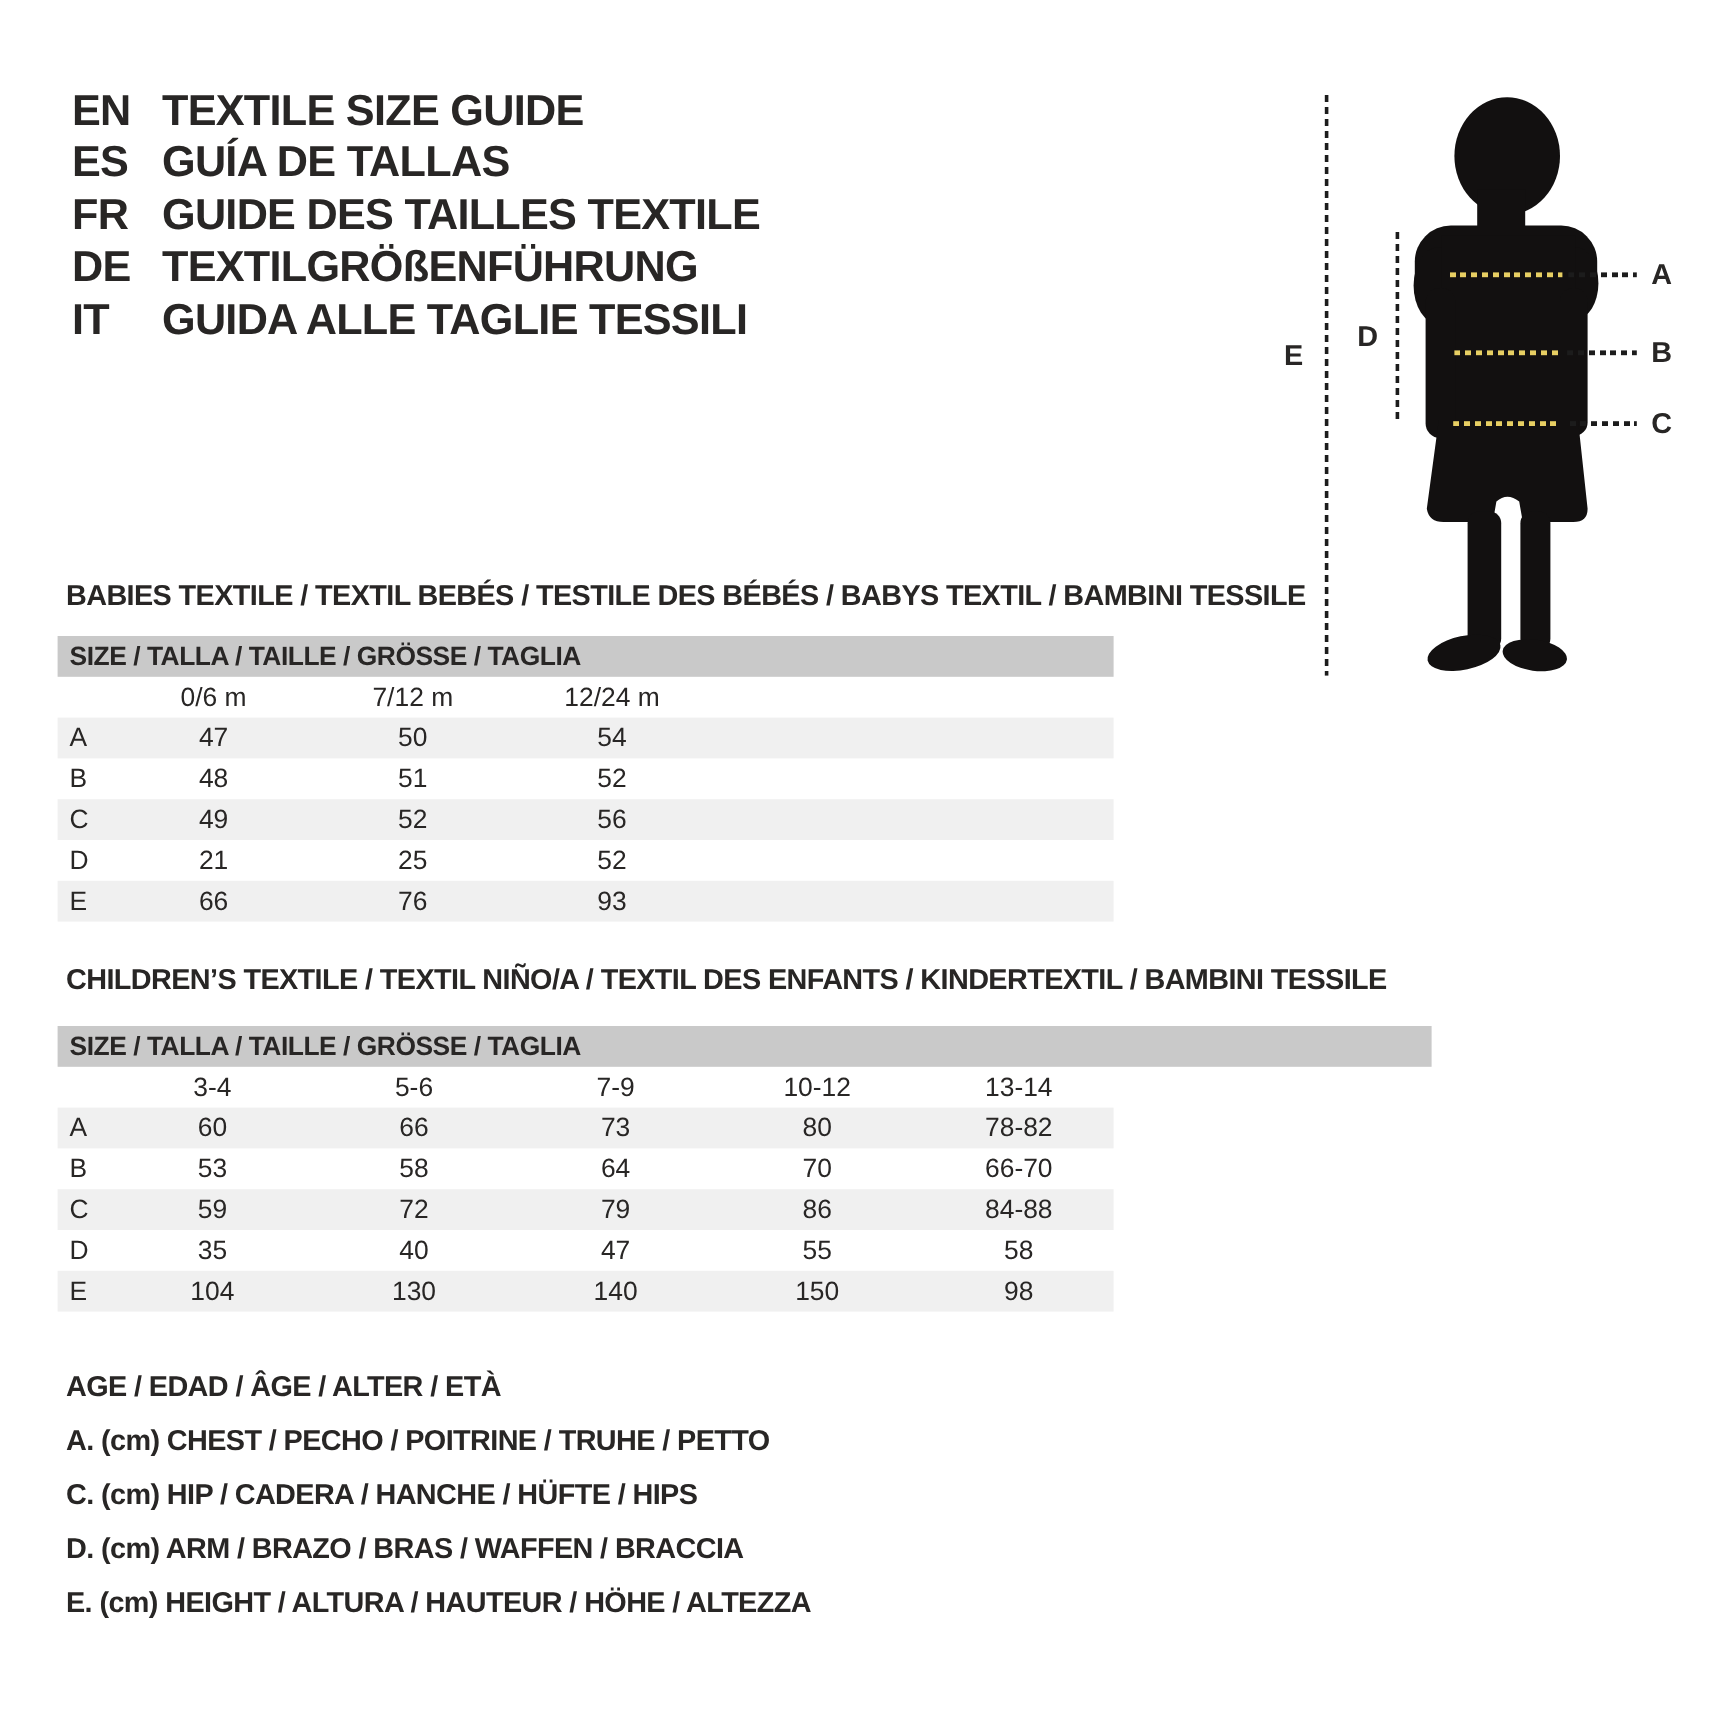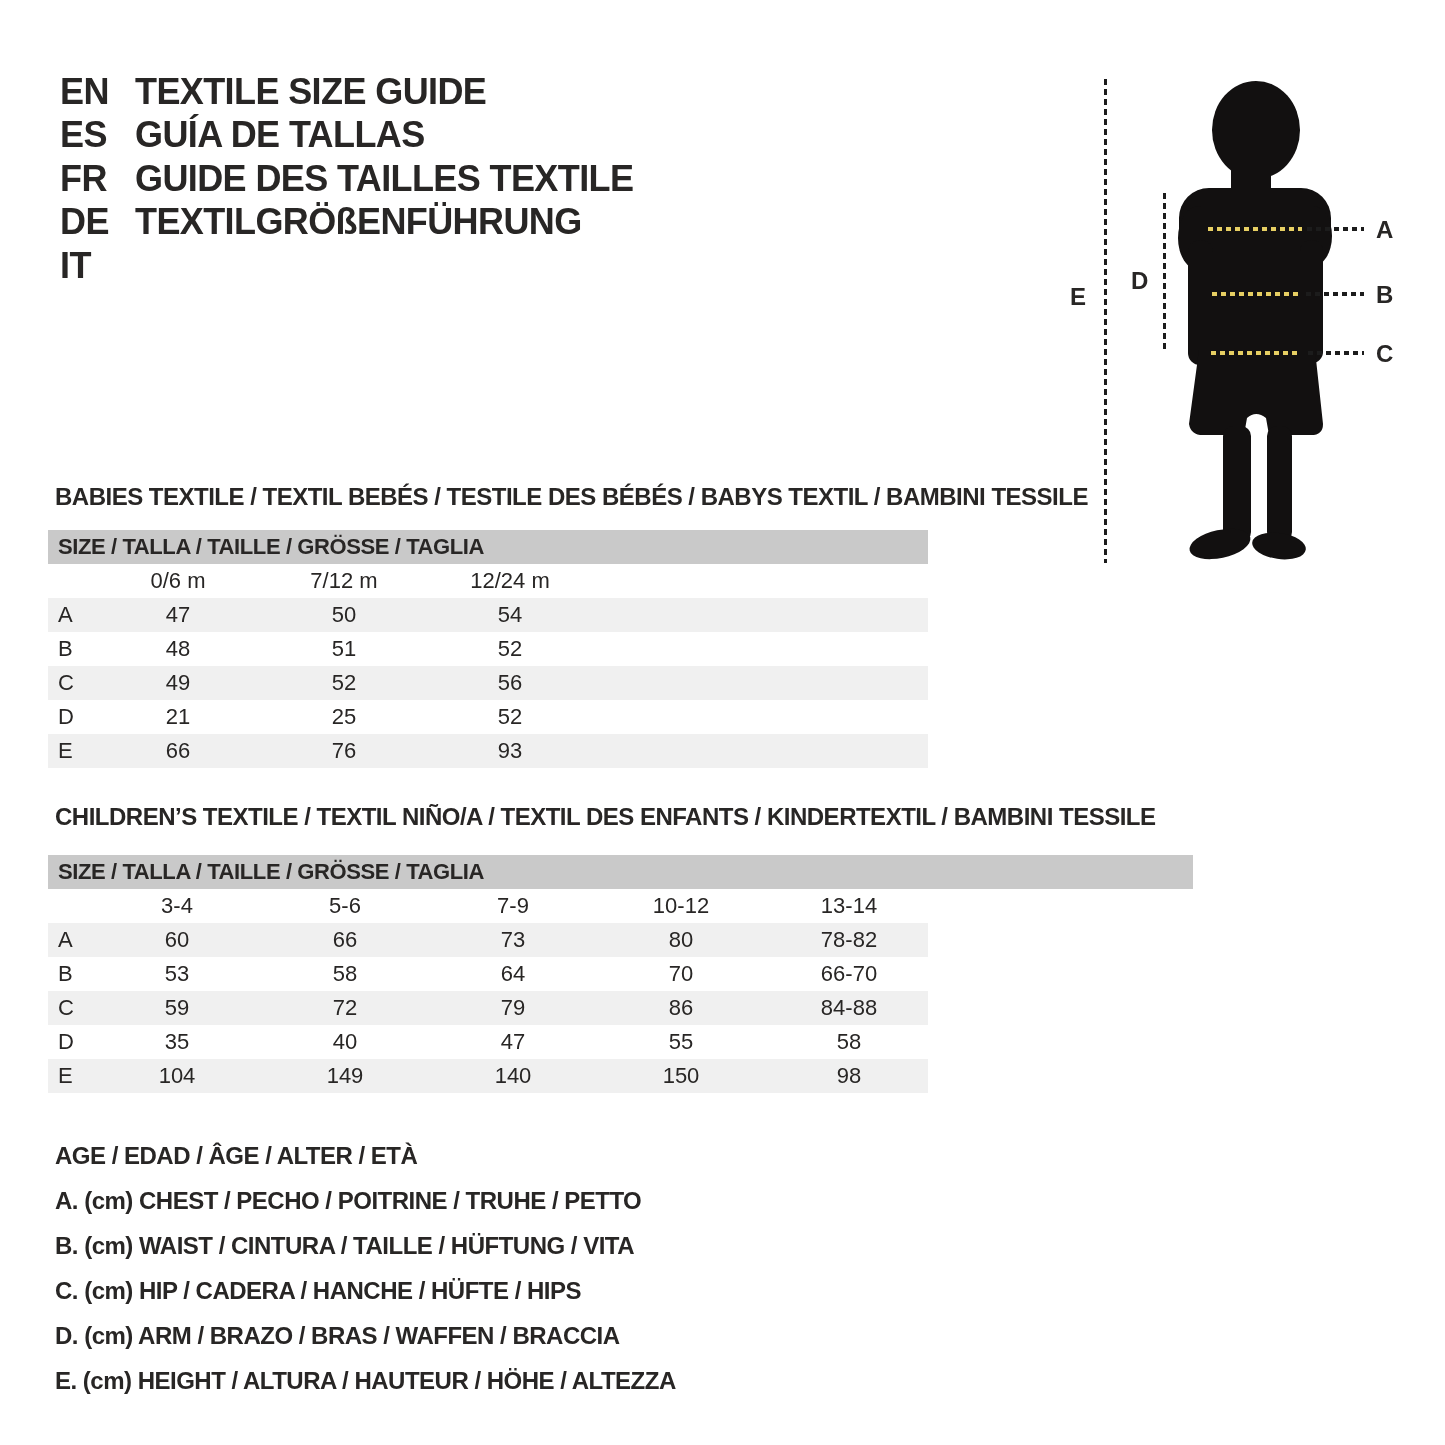--- a/index.html
+++ b/index.html
@@ -66,20 +66,21 @@
   <div class="lang-row">
     <span class="lang-code">FR</span>
     <span class="lang-label">GUIDE DES TAILLES TEXTILE</span>
   </div>
   <div class="lang-row">
     <span class="lang-code">DE</span>
     <span class="lang-label">TEXTILGRÖßENFÜHRUNG</span>
   </div>
   <div class="lang-row">
     <span class="lang-code">IT</span>
+    <span class="lang-label">GUIDA ALLE TAGLIE TESSILI</span>
   </div>
 </div>
 
 <div class="abs vdash" style="left:1104px; top:79px; height:484px;"></div>
 <div class="abs vdash" style="left:1163px; top:193px; height:159px;"></div>
 <div class="abs marker-label" style="left:1070px; top:283px;">E</div>
 <div class="abs marker-label" style="left:1131px; top:267px;">D</div>
 
 <svg class="abs" style="left:1175px; top:80px;" width="160" height="485" viewBox="0 0 160 485" aria-hidden="true">
   <g fill="#121010">
@@ -200,28 +201,27 @@
       <span class="rowlabel">D</span>
       <span class="cell">35</span>
       <span class="cell">40</span>
       <span class="cell">47</span>
       <span class="cell">55</span>
       <span class="cell">58</span>
     </div>
     <div class="grid-row grid-children stripe" style="width:880px;">
       <span class="rowlabel">E</span>
       <span class="cell">104</span>
-      <span class="cell">149</span>
+      <span class="cell">130</span>
       <span class="cell">140</span>
       <span class="cell">150</span>
       <span class="cell">98</span>
     </div>
   </div>
 </div>
 
 <div class="abs legend-block">
   <div class="legend-line">AGE / EDAD / ÂGE / ALTER / ETÀ</div>
   <div class="legend-line">A. (cm) CHEST / PECHO / POITRINE / TRUHE / PETTO</div>
-  <div class="legend-line">B. (cm) WAIST / CINTURA / TAILLE / HÜFTUNG / VITA</div>
   <div class="legend-line">C. (cm) HIP / CADERA / HANCHE / HÜFTE / HIPS</div>
   <div class="legend-line">D. (cm) ARM / BRAZO / BRAS / WAFFEN / BRACCIA</div>
   <div class="legend-line">E. (cm) HEIGHT / ALTURA / HAUTEUR / HÖHE / ALTEZZA</div>
 </div>
 
 </body></html>

